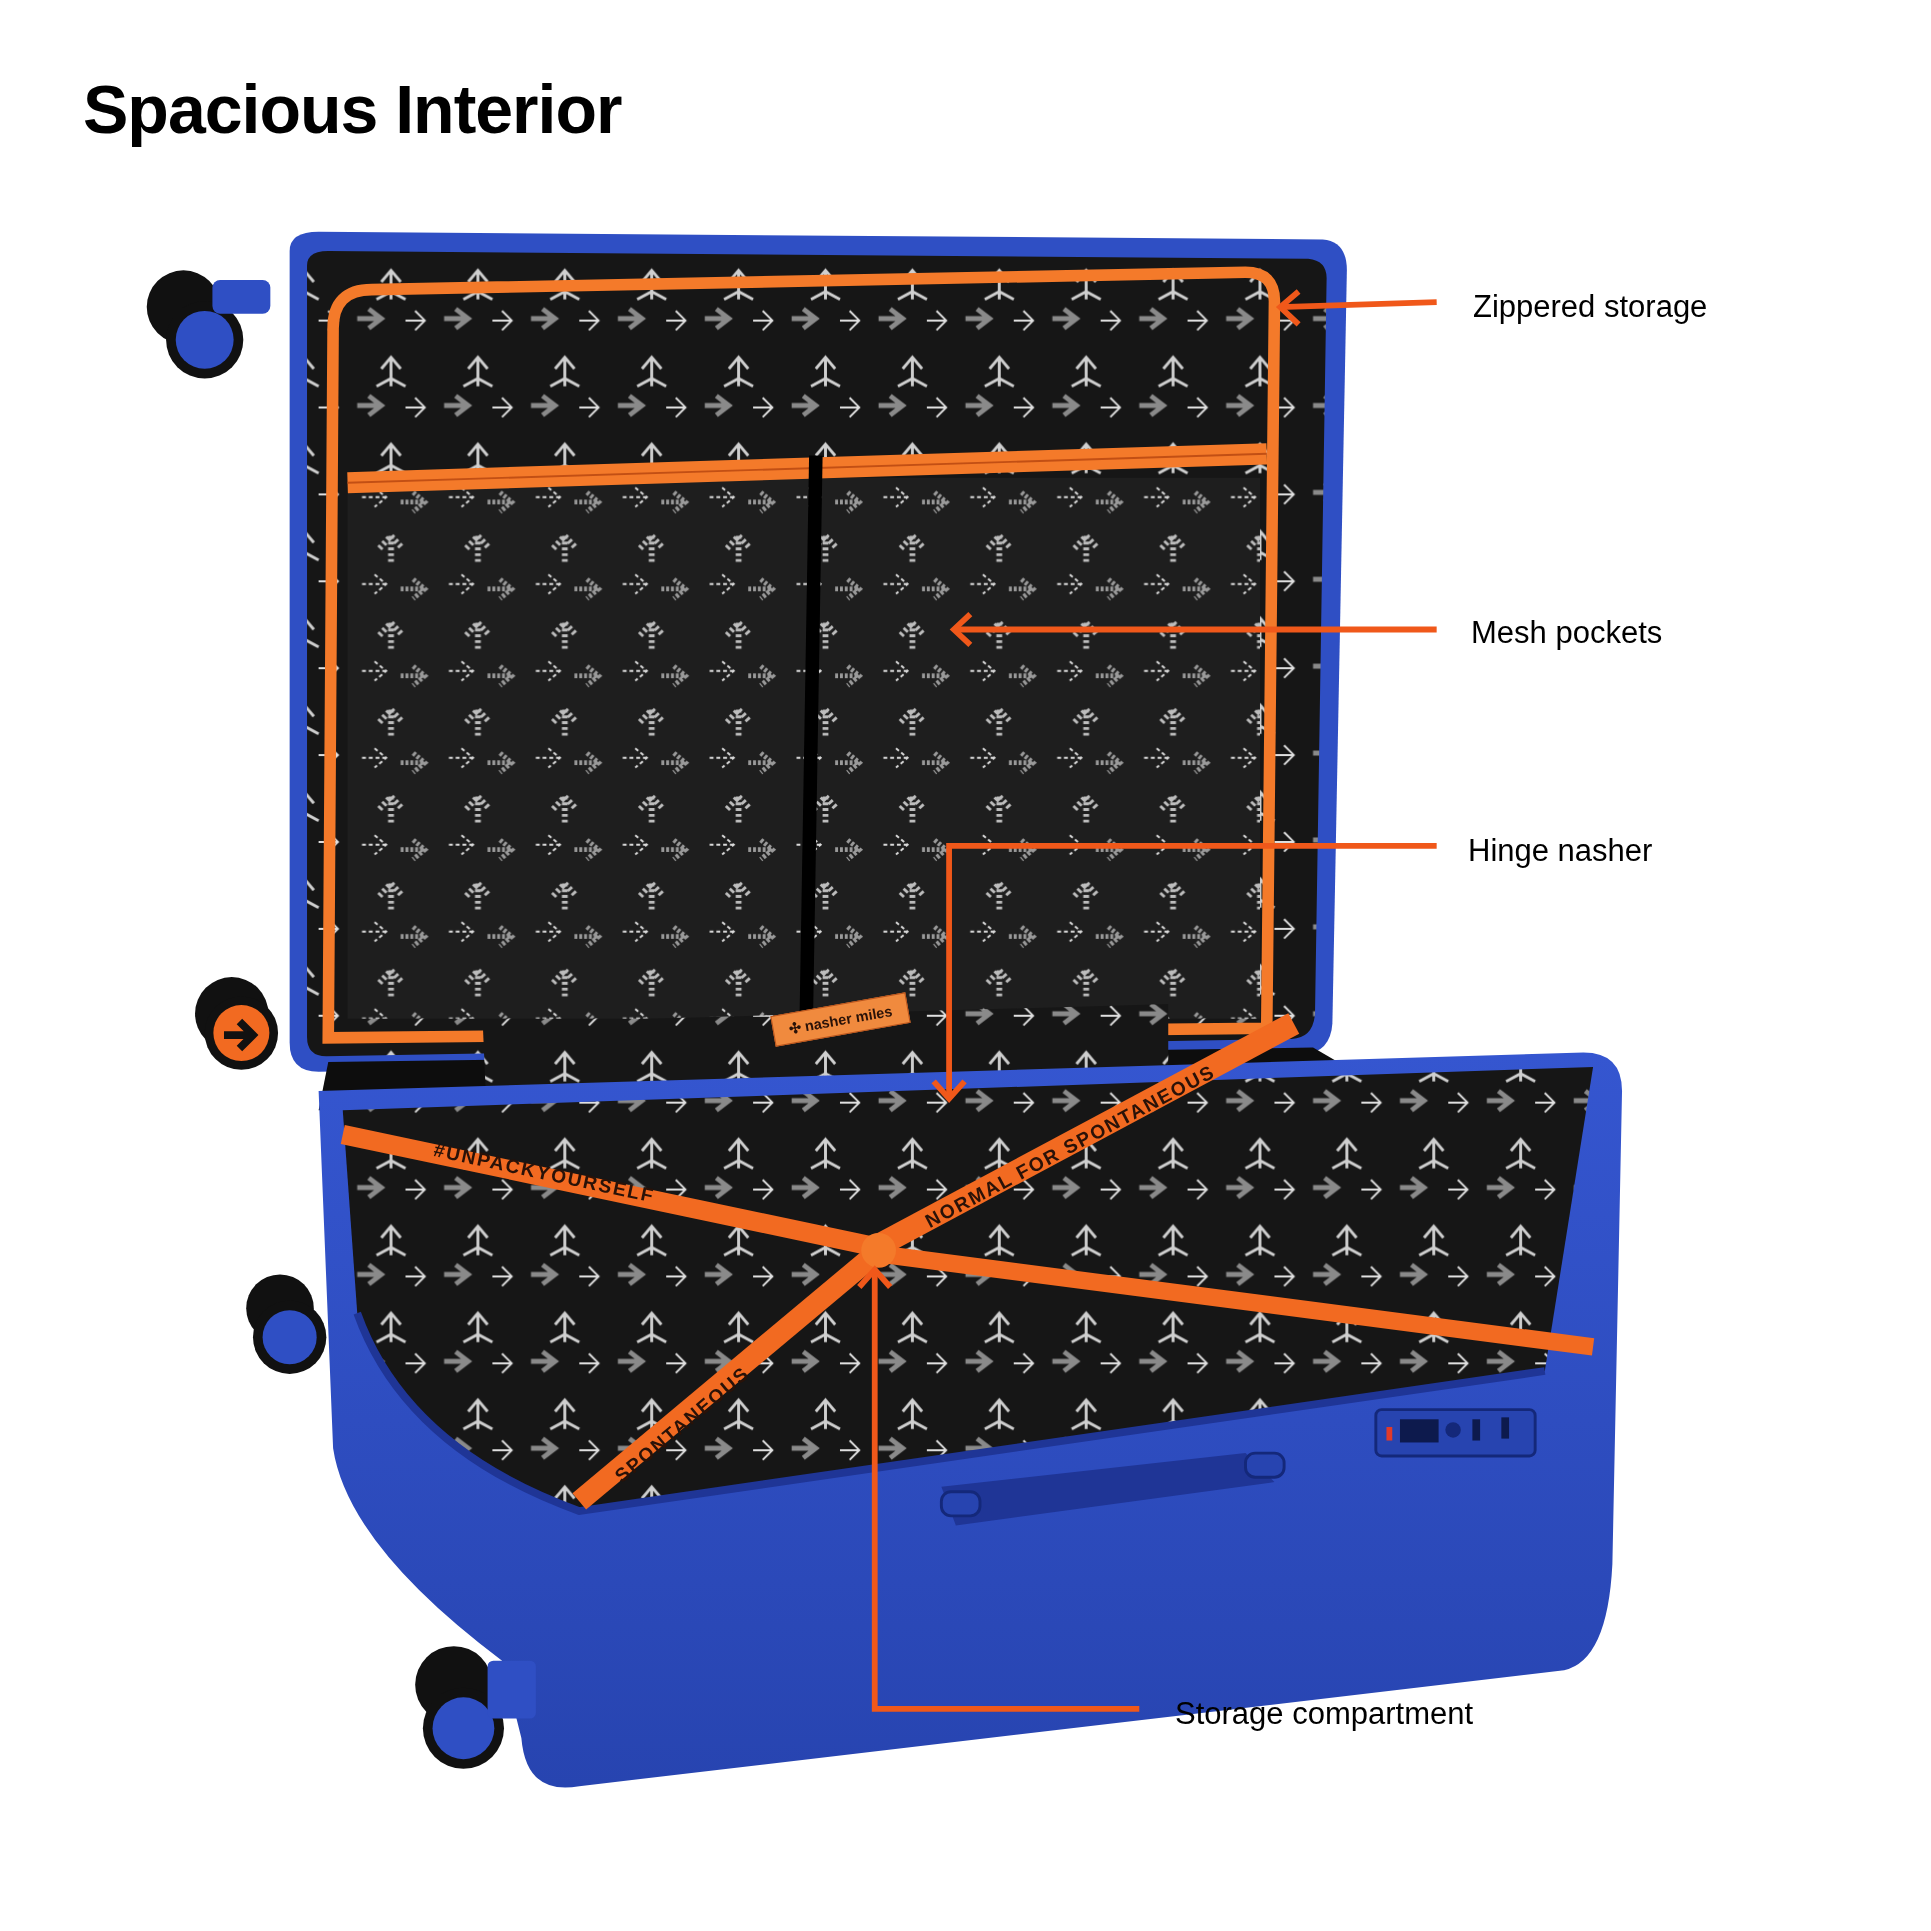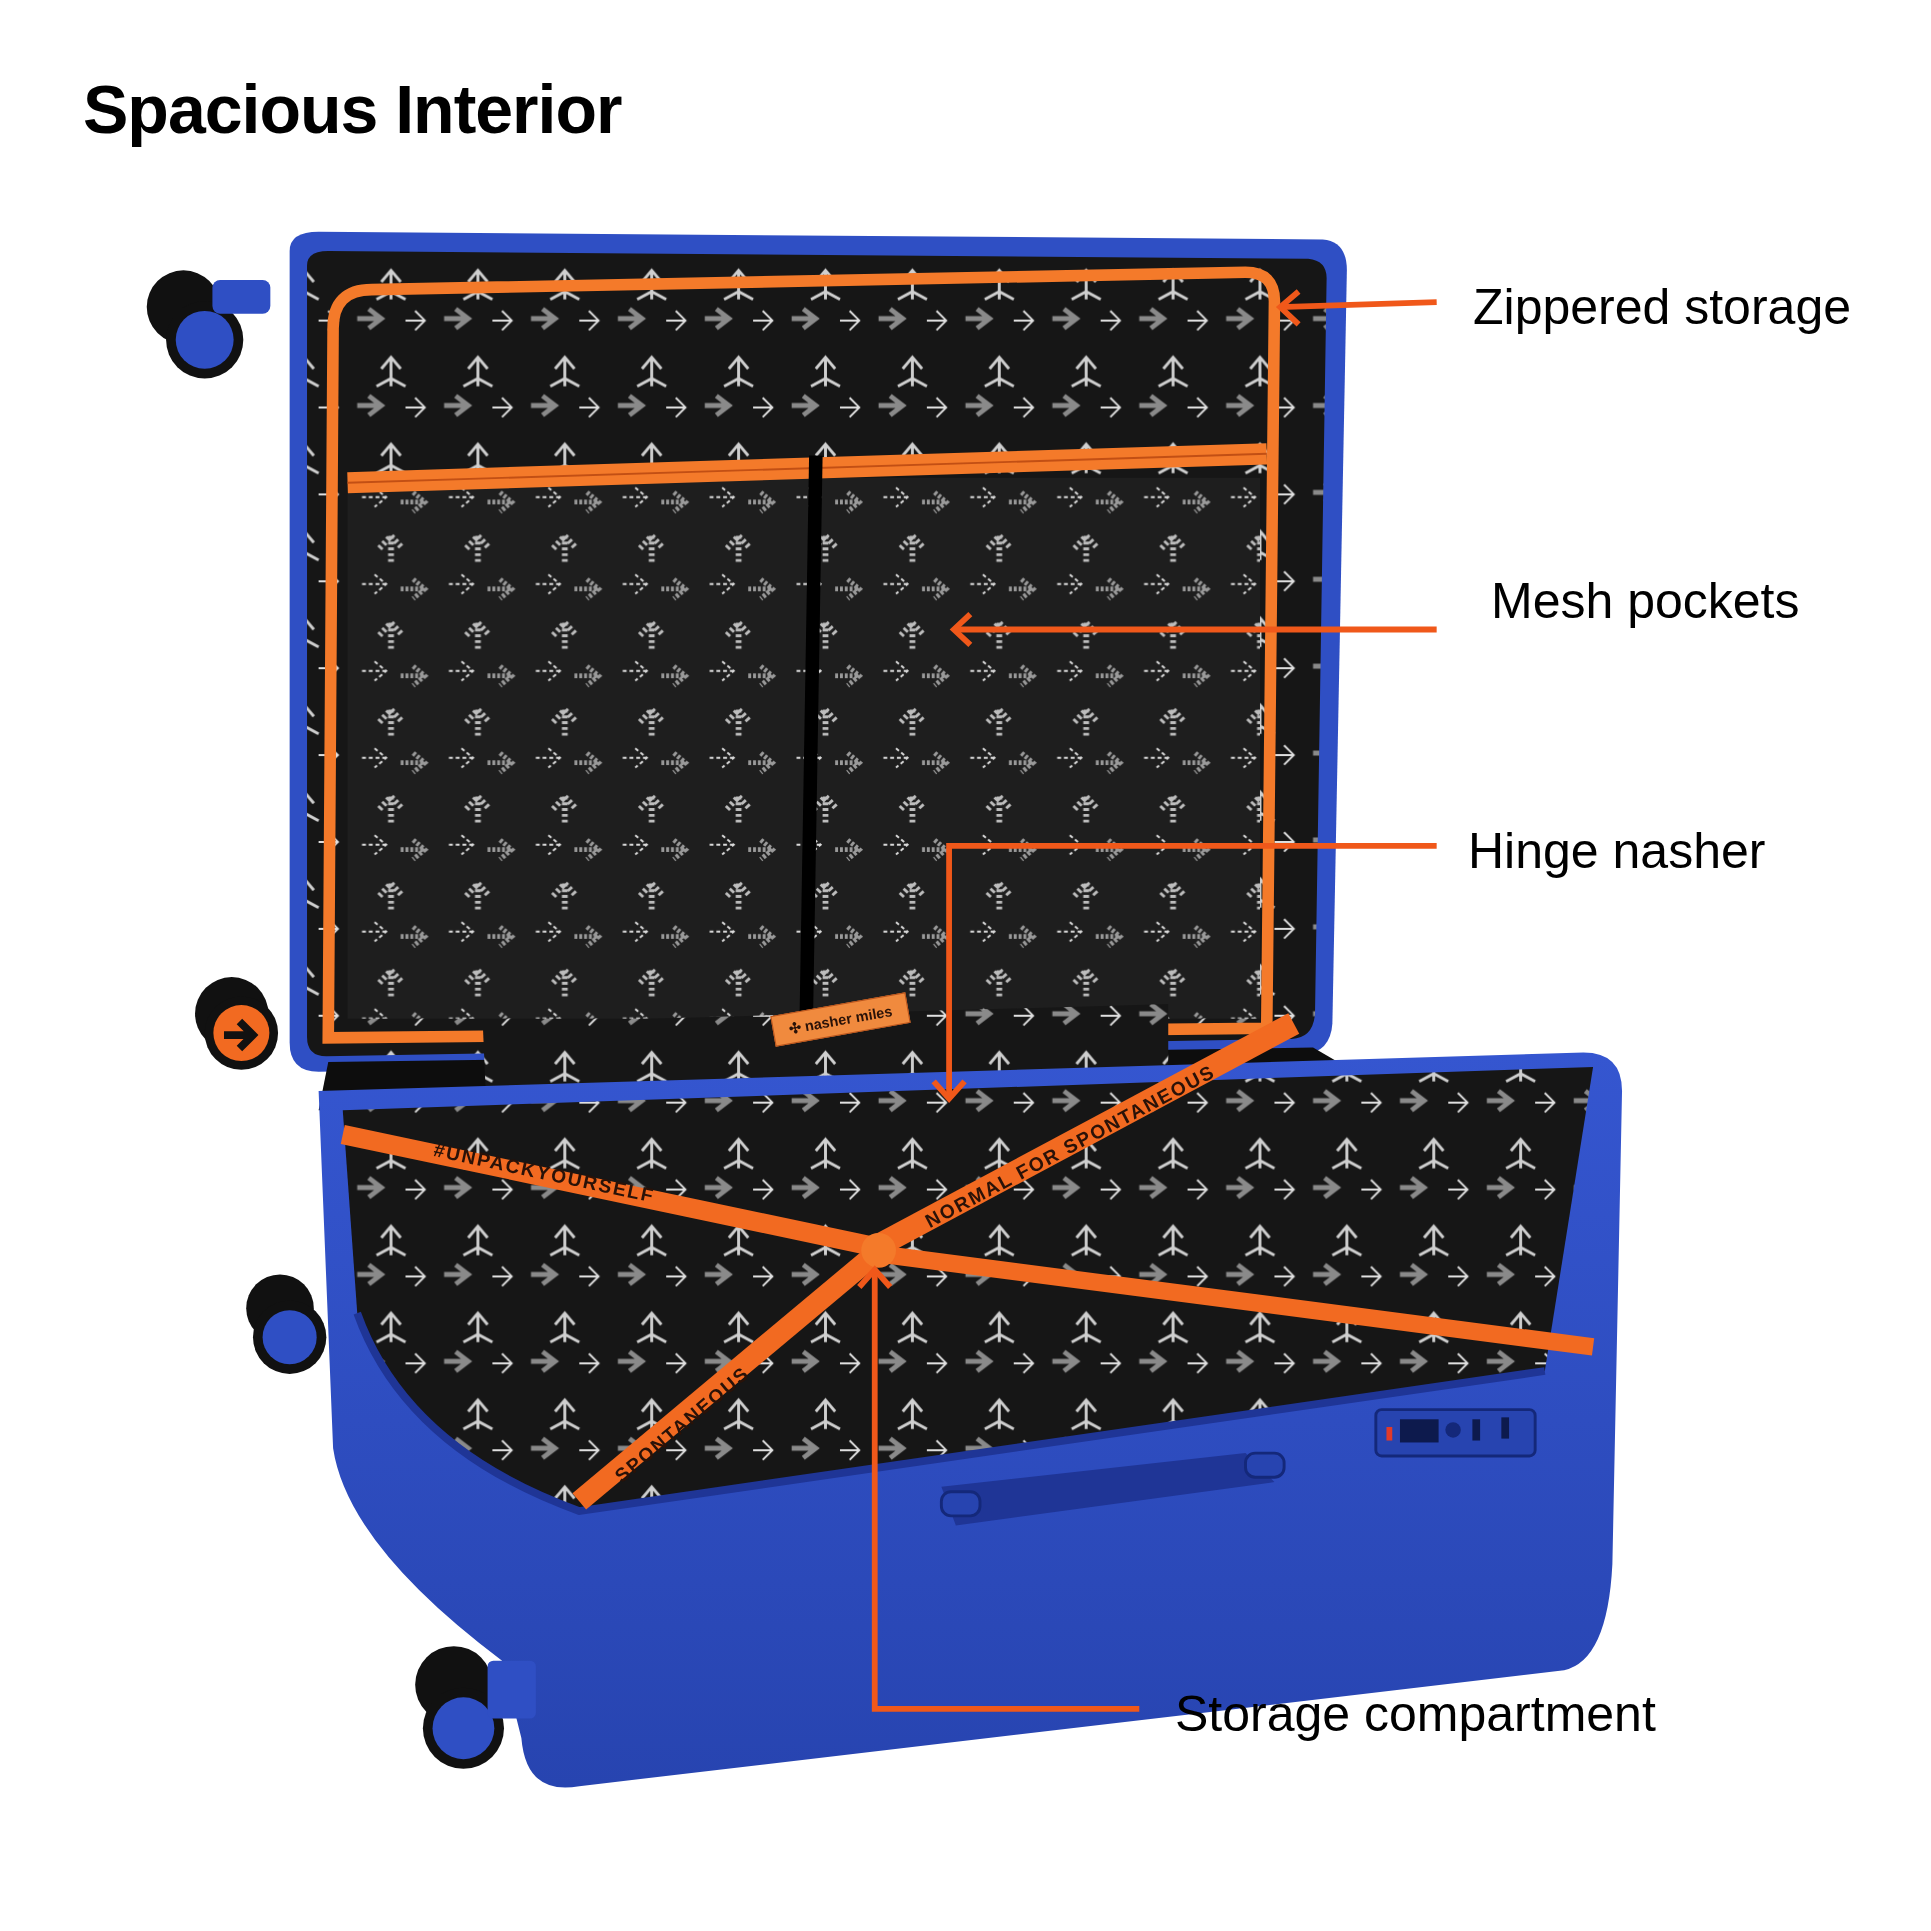--- a/index.html
+++ b/index.html
@@ -1,20 +1,20 @@
 <!DOCTYPE html>
 <html><head>
 <meta charset="utf-8">
 <style>
   html, body { margin: 0; padding: 0; background: #ffffff; }
   body { width: 1931px; height: 1931px; position: relative; overflow: hidden; font-family: "Liberation Sans", sans-serif; }
   .title { position: absolute; left: 83px; top: 75px; font-size: 68px; font-weight: 700; color: #000; letter-spacing: -1px; line-height: 1; }
-  .label { position: absolute; font-size: 50px; color: #000; line-height: 58px; }
+  .label { position: absolute; font-size: 31px; color: #000; line-height: 58px; }
   #lbl-zip { left: 1473px; top: 278px; }
-  #lbl-mesh { left: 1471px; top: 572px; margin-left: 20px; }
+  #lbl-mesh { left: 1471px; top: 604px; }
   #lbl-hinge { left: 1468px; top: 822px; }
   #lbl-straps { left: 1175px; top: 1685px; }
   .art { position: absolute; left: 0; top: 0; }
   .logo-tag { position: absolute; left: 772px; top: 1004px; width: 135px; height: 29px; background: #f08a3e; border: 1.9px solid #b8531c; transform: rotate(-10deg); font-size: 14.5px; font-weight: 700; color: #2a1208; display: flex; align-items: center; justify-content: center; gap: 3.9px; }
   .strap-text { position: absolute; font-size: 19.3px; font-weight: 700; color: #2a1208; letter-spacing: 1.9px; white-space: nowrap; transform-origin: left center; }
 </style>
 </head>
 <body>
 
 <div class="title">Spacious Interior</div>

